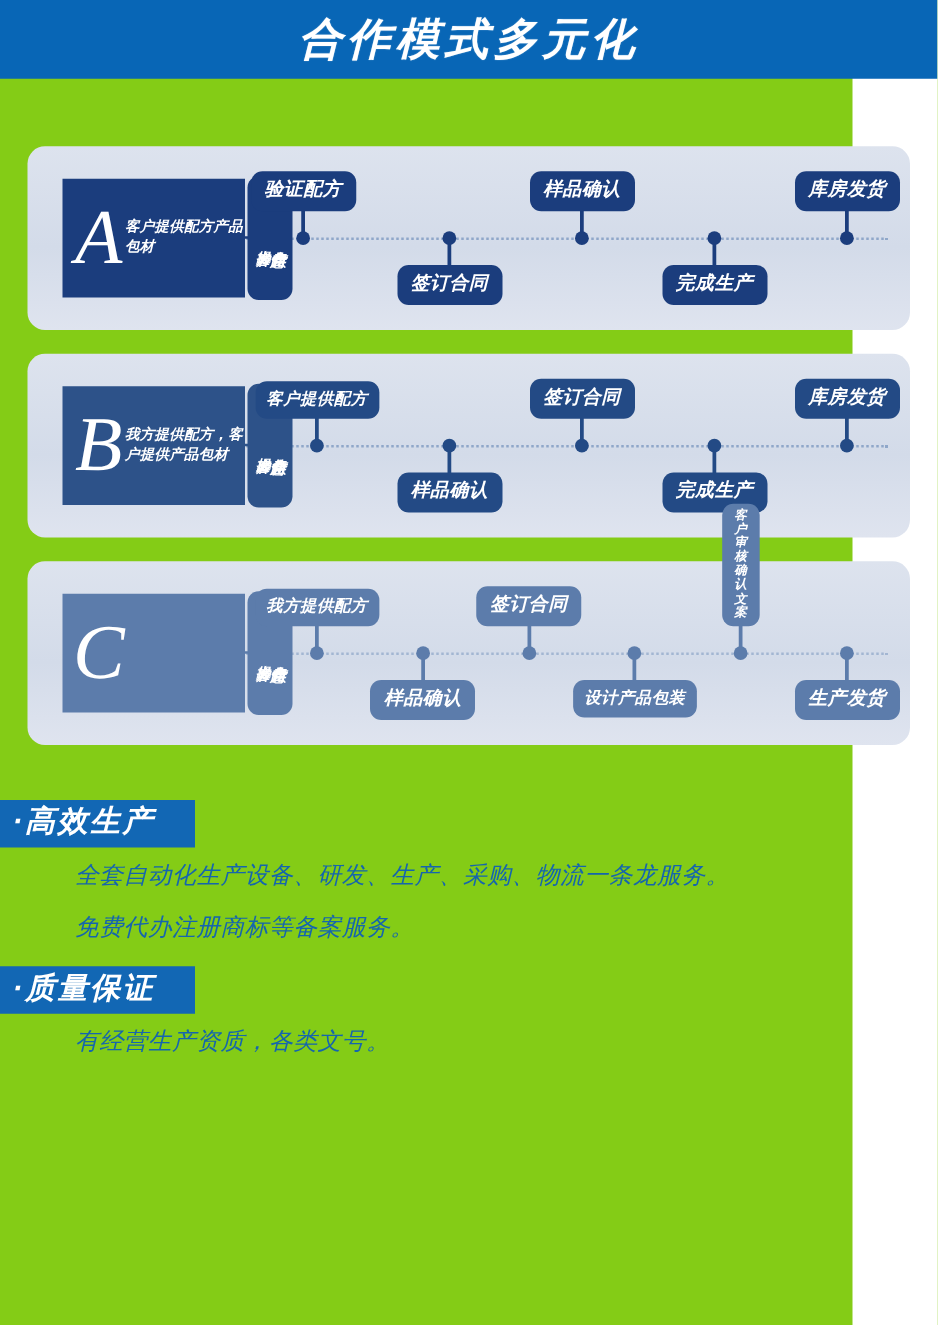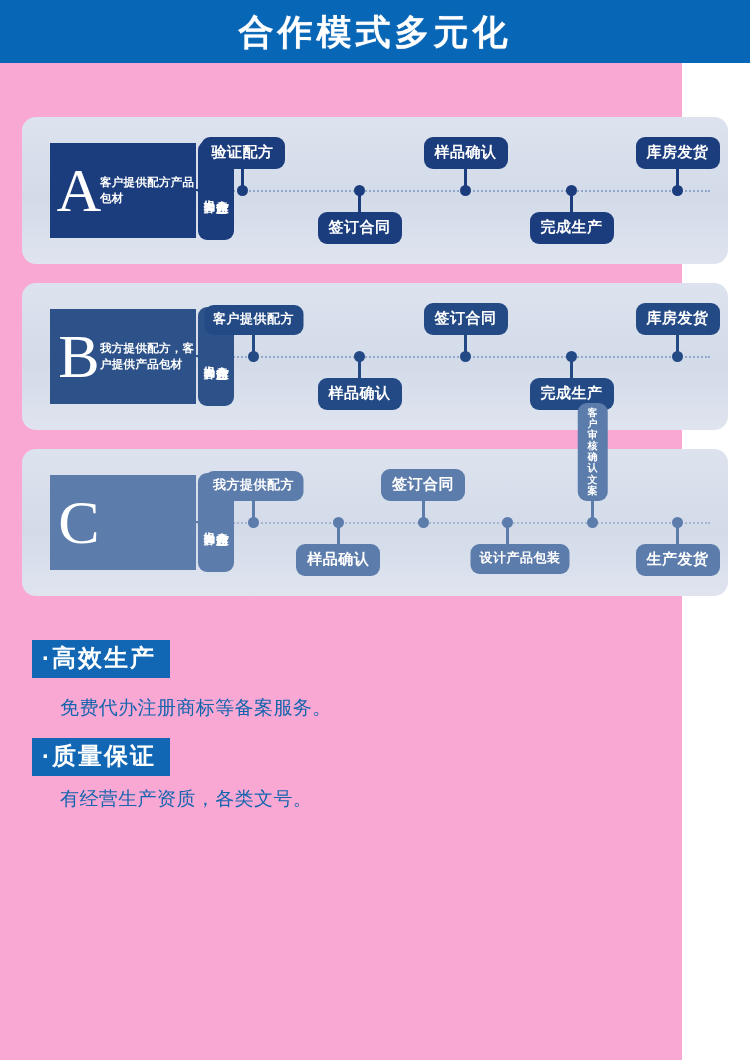--- a/index.html
+++ b/index.html
@@ -2,21 +2,21 @@
 <html><head>
 <meta charset="utf-8">
 <style>
   * { box-sizing: border-box; margin: 0; padding: 0; }
   html, body {
     width: 750px; height: 1060px;
     background: #ffffff;
     font-family: "Liberation Sans", "DejaVu Sans", sans-serif;
     overflow: hidden;
   }
-  .page { position: relative; width: 682px; height: 1060px; background:#f9a8d4; }
+  .page { position: relative; width: 682px; height: 1060px; background:#84cc16;font-style:italic; }
 
   
   .header-band {
     position: absolute; left: 0; top: 0; width: 750px; height: 63px;
     background: #0866b6;
     display: flex; align-items: center; justify-content: center;
   }
   .header-title {
     color: #ffffff;
     font-size: 35px;
@@ -133,22 +133,21 @@
   .pill.two-line { font-size: 10px; padding: 4px 10px 5px; }
 
   
   .features { position: absolute; left: 0; top: 640px; width: 750px; }
   .feature { position: relative; }
   .feat-tag {
     display: inline-block;
     background: #1267b4; color: #fff;
     font-size: 24px; font-weight: bold;
     letter-spacing: 2px;
-    padding: 4px 14px 6px 10px;
-    margin-left: 32px;
+    padding: 4px 32px 6px 10px;
     line-height: 1.18;
   }
   .feat-desc {
     color: #1565ae;
     font-size: 19px;
     letter-spacing: .4px;
     margin: 11px 0 0 60px;
     line-height: 1.25;
   }
   .feature + .feature { margin-top: 18px; }
@@ -258,35 +257,35 @@
           <div class="pill" style="white-space: nowrap;">样品确认</div>
         </div>
         <div class="node up" style="left: 395.6px;">
           <div class="stem"></div>
           <div class="dot"></div>
           <div class="pill" style="white-space: nowrap;">签订合同</div>
         </div>
         <div class="node down" style="left: 480.4px;">
           <div class="stem"></div>
           <div class="dot"></div>
-          <div class="pill small" style="white-space: nowrap; margin-left: 12px;">设计产品包装</div>
+          <div class="pill small" style="white-space: nowrap;">设计产品包装</div>
         </div>
         <div class="node up" style="left: 565.2px;">
           <div class="stem"></div>
           <div class="dot"></div>
           <div class="pill two-line" style="white-space: pre-line;">客户审核
 确认文案</div>
         </div>
         <div class="node down" style="left: 650px;">
           <div class="stem"></div>
           <div class="dot"></div>
           <div class="pill" style="white-space: nowrap;">生产发货</div>
         </div>
       </div>
     </div>
 
   <div class="features" id="features-host">
-      <div class="feature"><div class="feat-tag">·高效生产</div></div>
+      <div class="feature"><div class="feat-tag">·高效生产</div><div class="feat-desc">全套自动化生产设备、研发、生产、采购、物流一条龙服务。</div></div>
       <div class="feature"><div class="feat-desc">免费代办注册商标等备案服务。</div></div>
       <div class="feature"><div class="feat-tag">·质量保证</div><div class="feat-desc">有经营生产资质，各类文号。</div></div>
     </div>
 
 </div>
 
 </body></html>

